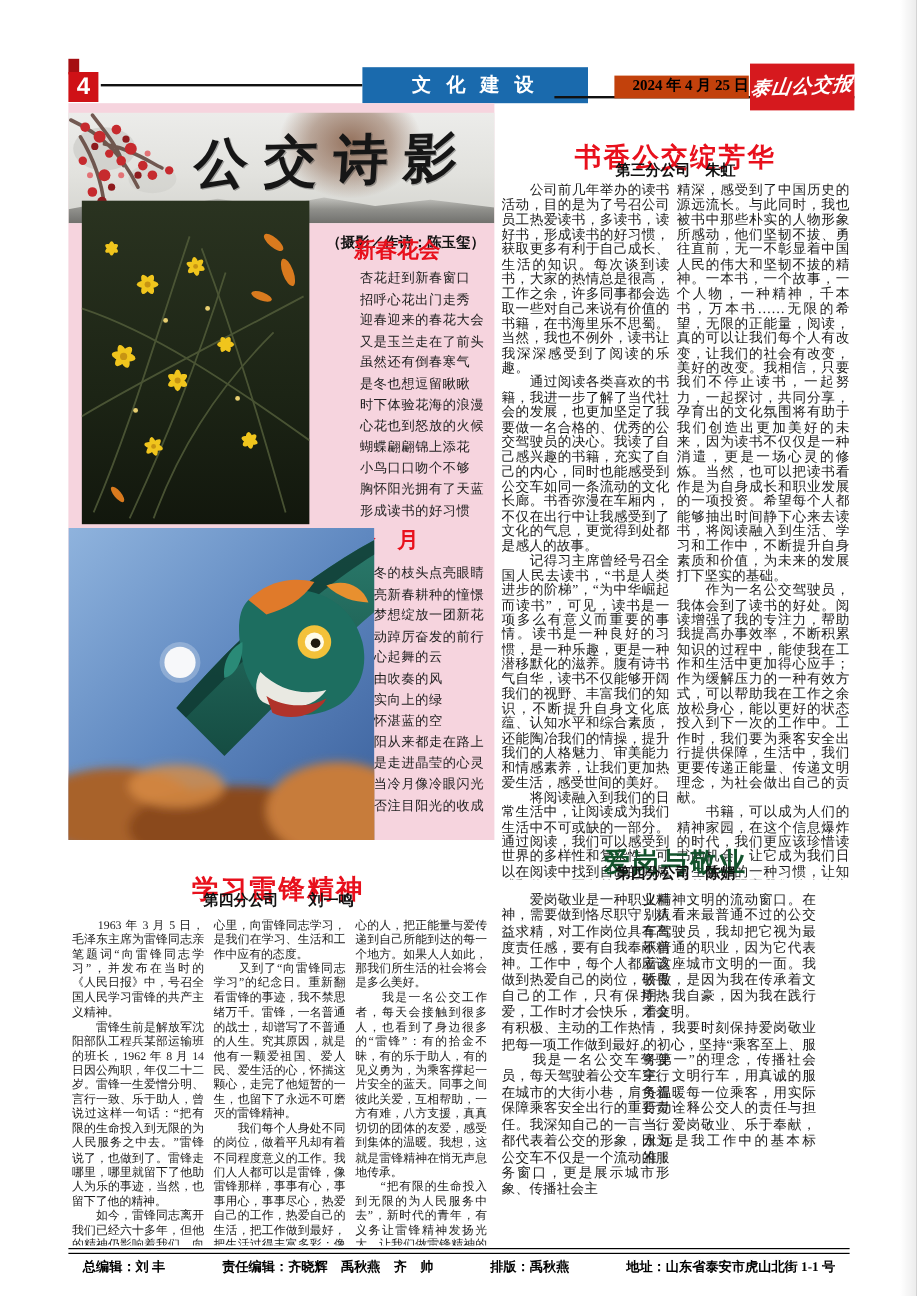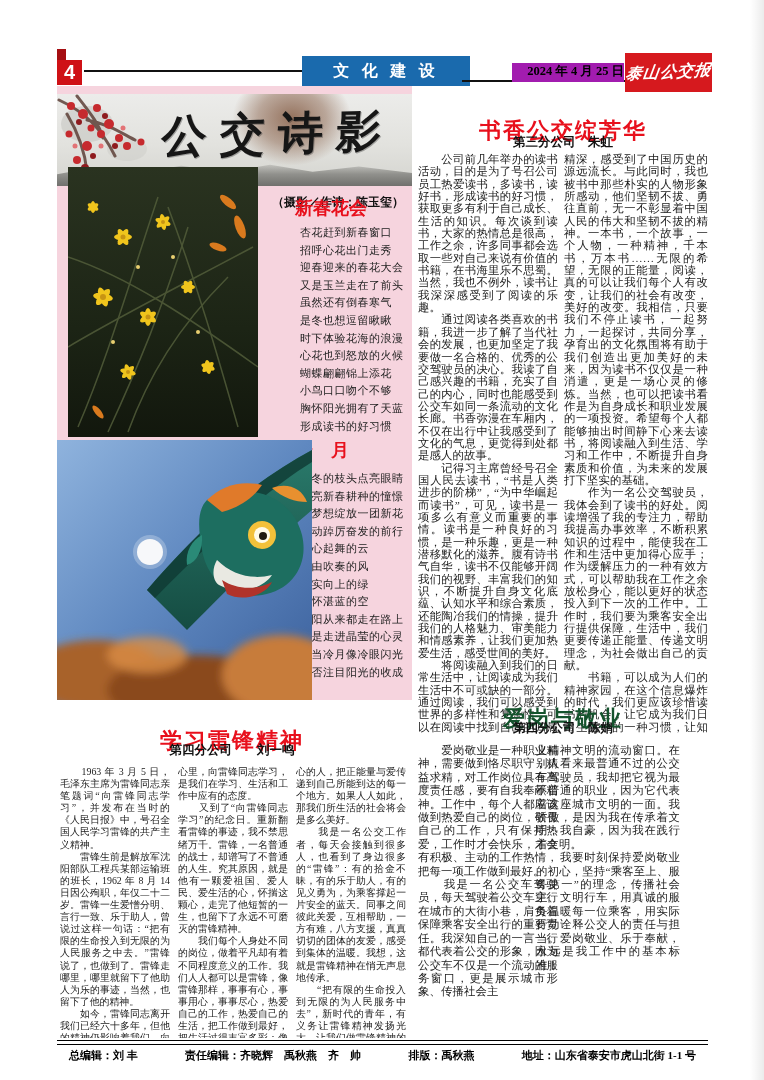--- a/index.html
+++ b/index.html
@@ -8,25 +8,25 @@
   .page::after{content:"";position:absolute;right:0;top:0;width:14px;height:100%;
         background:linear-gradient(to right,rgba(0,0,0,0),rgba(0,0,0,.08));pointer-events:none;}
 
   
   .corner-tab{position:absolute;left:57px;top:49px;width:9px;height:13px;background:#a50e12;}
   .page-num{position:absolute;left:57px;top:60px;width:25px;height:25px;background:#cf1116;
         color:#fff;font-family:"Liberation Sans",sans-serif;font-weight:bold;font-size:20px;
         display:flex;align-items:center;justify-content:center;}
   .rule-left{position:absolute;left:84px;top:70px;width:218px;height:2px;background:#111;}
   .rule-right{position:absolute;left:462px;top:80px;width:250px;height:2px;background:#111;}
-  .section-box{position:absolute;left:302px;top:56px;width:168px;height:30px;background:#1a6aad;
+  .section-box{position:absolute;left:302px;top:56px;width:188px;height:30px;background:#1a6aad;
         color:#fff;font-family:"Liberation Sans",sans-serif;font-weight:bold;font-size:16px;
         letter-spacing:4px;display:flex;align-items:center;justify-content:center;}
   .issue-date{position:absolute;left:512px;top:63px;width:112px;font-size:12.5px;font-weight:bold;
-        color:#000;text-align:right;background:#a21caf;padding-bottom:2px;}
+        color:#000;text-align:right;background:#c2410c;padding-bottom:2px;}
   .masthead{position:absolute;left:625px;top:53px;width:87px;height:39px;background:#d6191e;
         color:#fff;display:flex;align-items:center;justify-content:center;
         font-style:italic;font-weight:bold;font-size:16px;letter-spacing:1px;
         transform-origin:center;white-space:nowrap;}
   .masthead span{display:inline-block;transform:skewX(-10deg) rotate(-3deg);}
 
   
   .poetry-panel{position:absolute;left:57px;top:86px;width:355px;height:614px;background:#f6d4de;}
   .banner{position:absolute;left:0;top:8px;width:355px;height:92px;overflow:hidden;
         background:linear-gradient(180deg,#ececea 0%,#e2e2de 55%,#d4d4cf 100%);}

